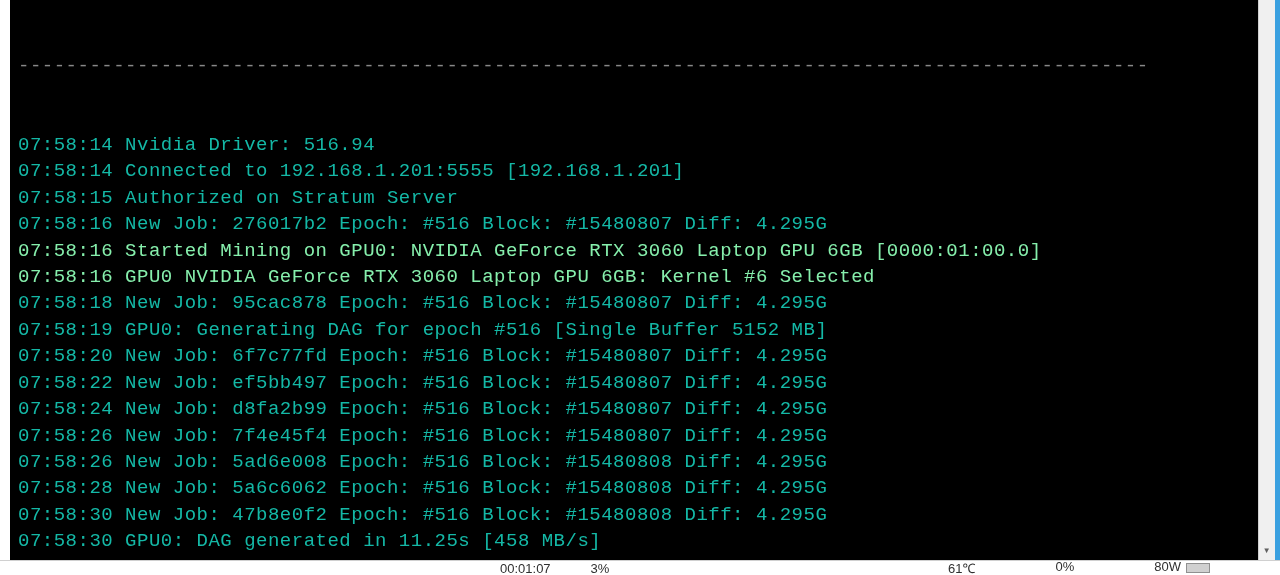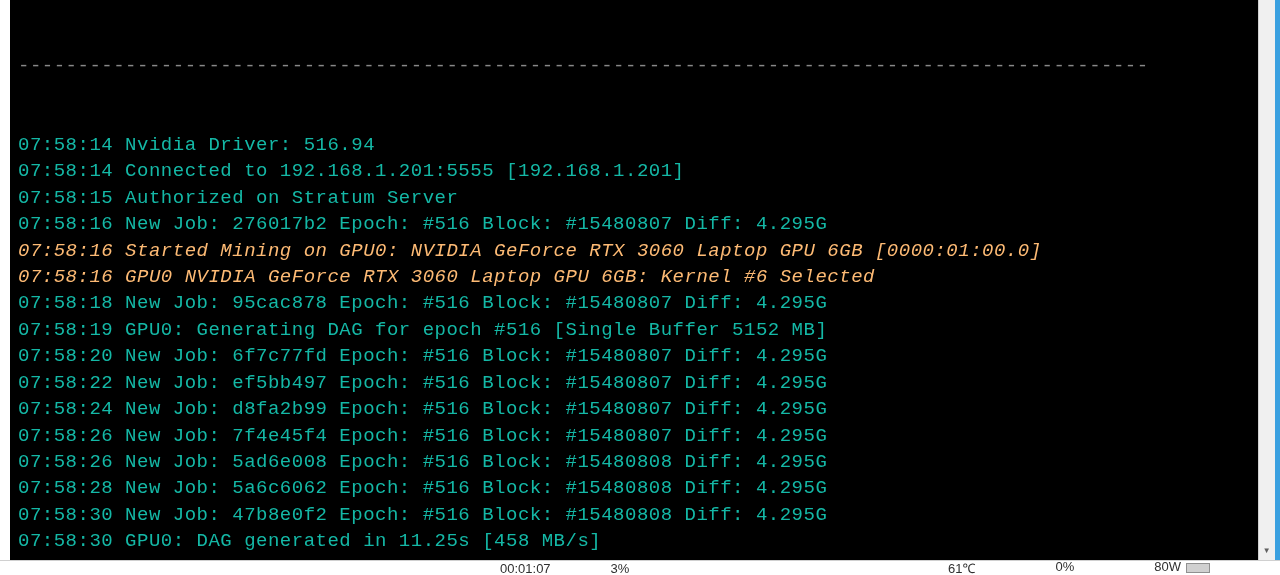--- a/index.html
+++ b/index.html
@@ -65,42 +65,41 @@
       height: 560px;
       background: #3aa0e0;
     }
     .divider {
       color: #888888;
     }
     .yellow {
       color: #14b8a6;
     }
     .green {
-      color: #fdba74;
-      font-style: italic;
+      color: #86efac;
     }
     .statusbar {
       position: absolute;
       left: 0;
       right: 0;
       bottom: 0;
       height: 15px;
       background: #ffffff;
       border-top: 1px solid #d0d0d0;
       display: flex;
       align-items: center;
       justify-content: space-between;
       padding: 0 20px;
       font-size: 13px;
       color: #303030;
       font-family: 'Segoe UI', Arial, sans-serif;
     }
     .status-left {
       display: flex;
-      gap: 60px;
+      gap: 40px;
       margin-left: 480px;
     }
     .status-right {
       display: flex;
       gap: 80px;
       margin-right: 50px;
     }
     .indicator {
       width: 24px;
       height: 10px;

